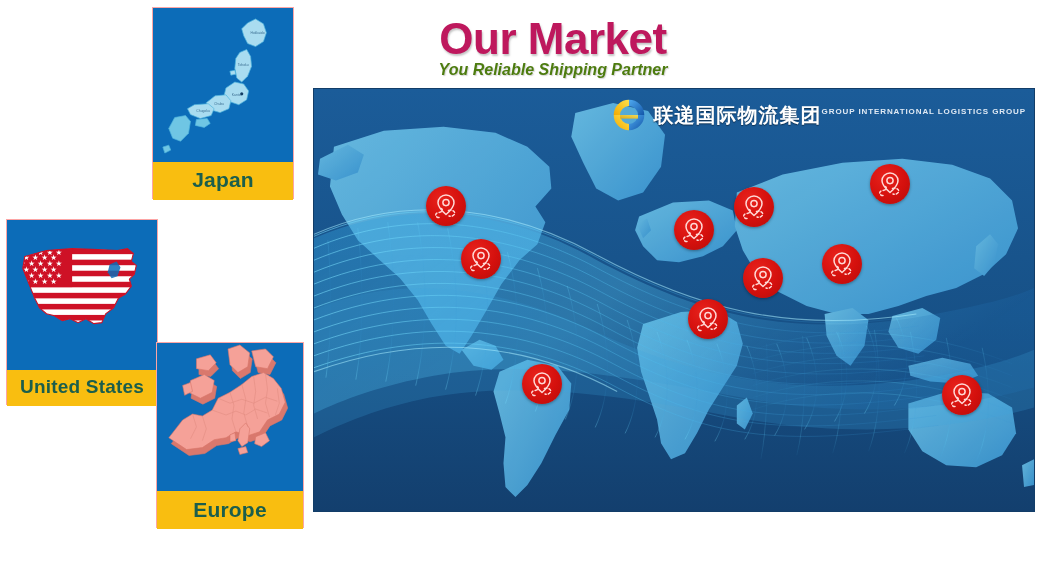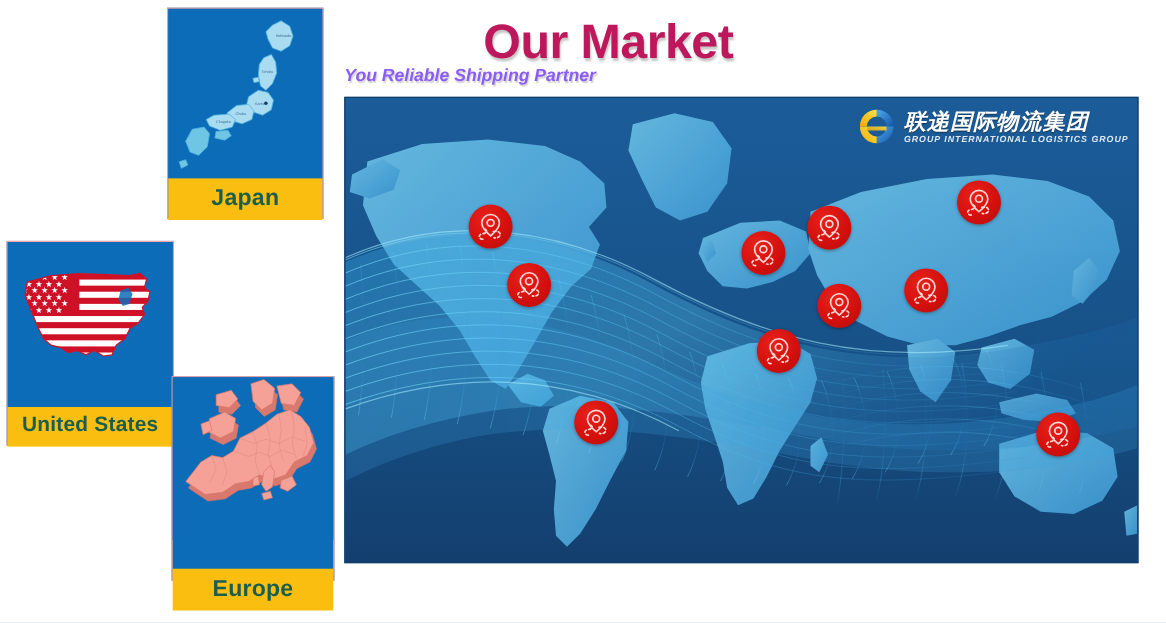--- a/index.html
+++ b/index.html
@@ -27,36 +27,37 @@
   #card-japan { left: 152px; top: 7px; width: 142px; height: 192px; }
   #card-japan .card-map { height: 154px; }
   #card-japan .card-label { height: 38px; font-size: 21px; padding-top: 7px; }
 
   #card-usa { left: 6px; top: 219px; width: 152px; height: 186px; }
   #card-usa .card-map { height: 150px; }
   #card-usa .card-label { height: 36px; font-size: 19px; padding-top: 7px; }
 
   #card-europe { left: 156px; top: 342px; width: 148px; height: 186px; }
   #card-europe .card-map { height: 148px; }
-  #card-europe .card-label { height: 38px; font-size: 21px; padding-top: 8px; margin-top: 26px; }
+  #card-europe .card-label { height: 38px; font-size: 21px; padding-top: 8px; }
 
   .card-map svg { position:absolute; left:0; top:0; width:100%; height:100%; display:block; }
 
   
   #market-title {
     position: absolute; left: 313px; top: 14px; width: 480px;
     text-align: center;
     font-size: 44px; font-weight: bold; color: #be185d;
     letter-spacing: -0.5px;
     text-shadow: 1px 2px 2px rgba(150,150,150,.55);
   }
   #market-subtitle {
     position: absolute; left: 313px; top: 61px; width: 480px;
+    text-align: center;
     font-size: 16px; font-style: italic; font-weight: bold;
-    color: #8b5cf6;
+    color: #4d7c0f;
     text-shadow: 1px 1px 1px rgba(170,170,170,.5);
   }
 
   
   #map-panel {
     position: absolute; left: 313px; top: 88px; width: 722px; height: 424px;
     background: #174E84;
     overflow: hidden;
     border: 1px solid #123d68;
   }
@@ -73,21 +74,21 @@
   }
   #world-layer { position: absolute; inset: 0; }
   #world-layer svg { width: 100%; height: 100%; display: block; }
 
   
   #brand-logo {
     position: absolute; right: 8px; top: 8px;
     display: flex; align-items: center; gap: 7px;
   }
   #brand-logo .mark { width: 36px; height: 36px; flex: 0 0 36px; }
-  #brand-logo .wordmark { display: flex; flex-direction: column; line-height: 1; font-style: italic; }
+  #brand-logo .wordmark { display: flex; flex-direction: row; line-height: 1; }
   #brand-cn {
     font-family: "DejaVu Sans", sans-serif;
     font-size: 20px; font-weight: bold; color: #ffffff;
     letter-spacing: 1px;
     text-shadow: 0 1px 1px rgba(0,0,0,.45);
   }
   #brand-en {
     font-size: 8px; font-weight: bold; color: #dfe9f4;
     letter-spacing: 0.9px; margin-top: 3px;
   }

